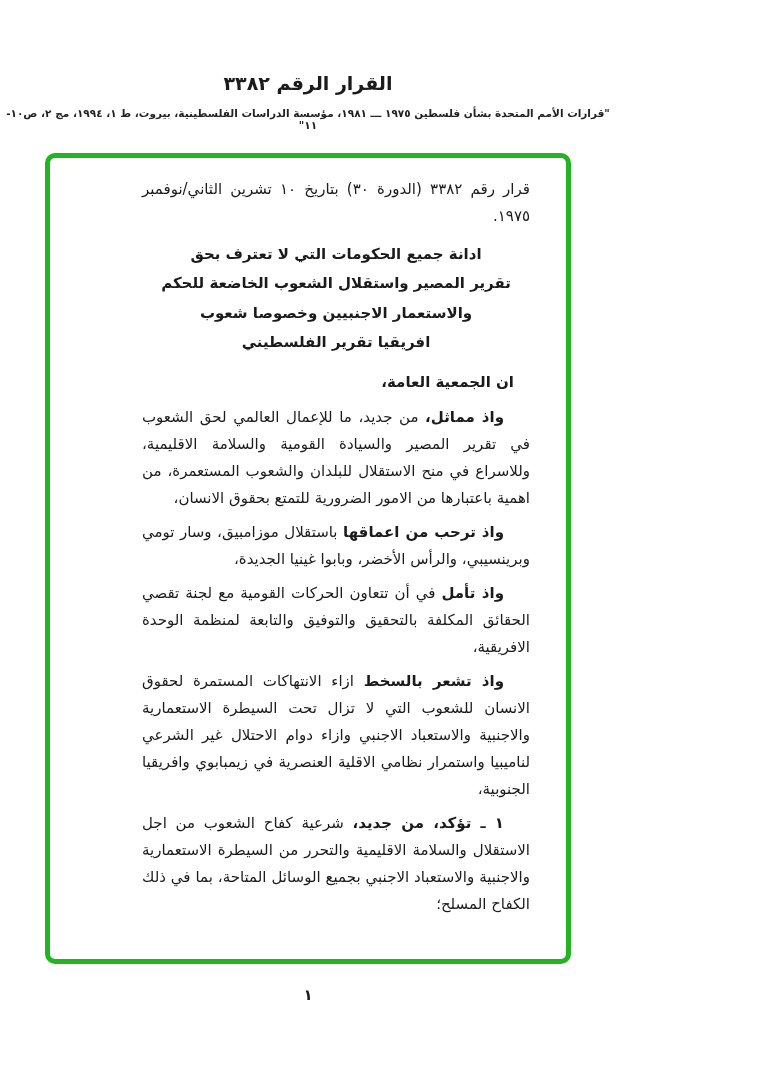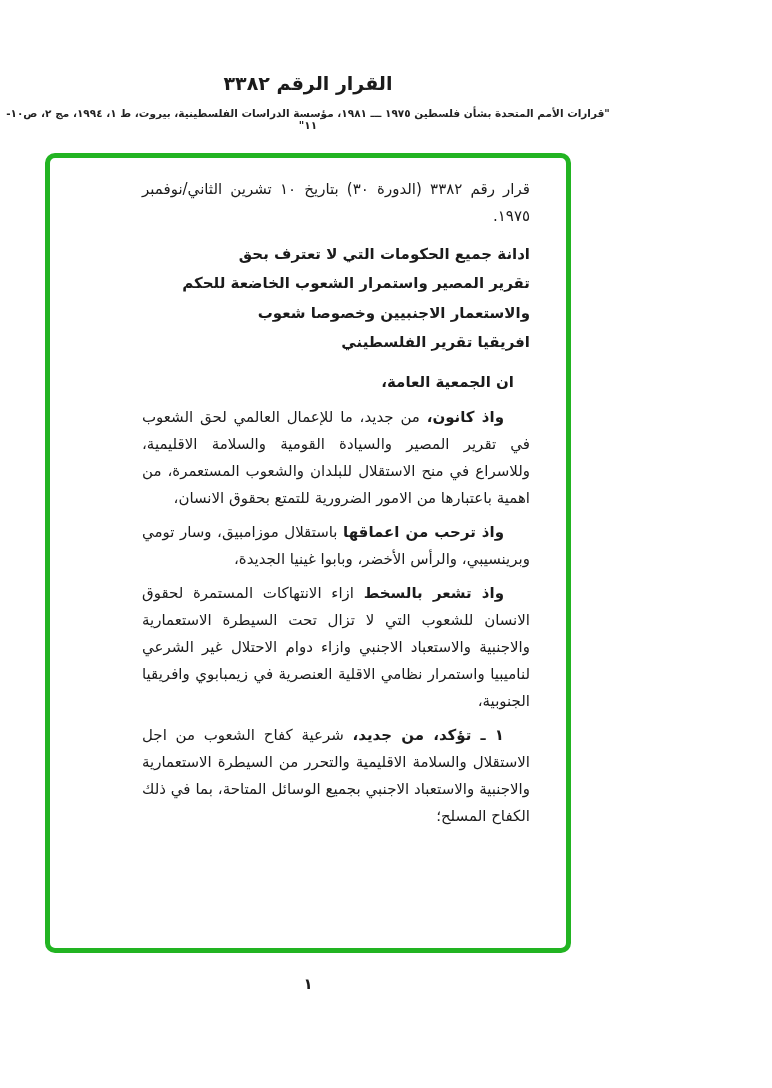--- a/index.html
+++ b/index.html
@@ -61,21 +61,20 @@
     font-weight: bold;
   }
   .heading-block {
     text-align: center;
     font-weight: bold;
     margin: 8px 0 12px 0;
   }
   .heading-line {
     font-size: 15px;
     line-height: 1.95;
-    text-align: right;
   }
   .para.opener {
     font-weight: bold;
     text-indent: 16px;
     margin-bottom: 8px;
   }
   .doc-footer {
     text-align: center;
     margin-top: 22px;
     padding-bottom: 20px;
@@ -94,34 +93,35 @@
     <h1 class="doc-title">القرار الرقم ٣٣٨٢</h1>
     <div class="doc-citation">"قرارات الأمم المتحدة بشأن فلسطين ١٩٧٥ ـــ ١٩٨١، مؤسسة الدراسات الفلسطينية، بيروت، ط ١، ١٩٩٤، مج ٢، ص١٠- ١١"</div>
   </header>
 
   <main class="green-box">
 
     <p class="para intro">قرار رقم ٣٣٨٢ (الدورة ٣٠) بتاريخ ١٠ تشرين الثاني/نوفمبر ١٩٧٥.</p>
 
     <div class="heading-block">
       <div class="heading-line">ادانة جميع الحكومات التي لا تعترف بحق</div>
-      <div class="heading-line">تقرير المصير واستمرار الشعوب الخاضعة للحكم</div>
+      <div class="heading-line">تقرير المصير واستقلال الشعوب الخاضعة للحكم</div>
       <div class="heading-line">والاستعمار الاجنبيين وخصوصا شعوب</div>
       <div class="heading-line">افريقيا تقرير الفلسطيني</div>
     </div>
 
     <p class="para opener">ان الجمعية العامة،</p>
 
 
-    <p class="para"><span class="lead">واذ كانون،</span><span> من جديد، ما للإعمال العالمي لحق الشعوب في تقرير المصير والسيادة القومية والسلامة الاقليمية، وللاسراع في منح الاستقلال للبلدان والشعوب المستعمرة، من اهمية باعتبارها من الامور الضرورية للتمتع بحقوق الانسان،</span></p>
+    <p class="para"><span class="lead">واذ مماثل،</span><span> من جديد، ما للإعمال العالمي لحق الشعوب في تقرير المصير والسيادة القومية والسلامة الاقليمية، وللاسراع في منح الاستقلال للبلدان والشعوب المستعمرة، من اهمية باعتبارها من الامور الضرورية للتمتع بحقوق الانسان،</span></p>
 
     <p class="para"><span class="lead">واذ ترحب من اعماقها</span><span> باستقلال موزامبيق، وسار تومي وبرينسيبي، والرأس الأخضر، وبابوا غينيا الجديدة،</span></p>
 
 
 
+    <p class="para"><span class="lead">واذ تأمل</span><span> في أن تتعاون الحركات القومية مع لجنة تقصي الحقائق المكلفة بالتحقيق والتوفيق والتابعة لمنظمة الوحدة الافريقية،</span></p>
 
     <p class="para"><span class="lead">واذ تشعر بالسخط</span><span> ازاء الانتهاكات المستمرة لحقوق الانسان للشعوب التي لا تزال تحت السيطرة الاستعمارية والاجنبية والاستعباد الاجنبي وازاء دوام الاحتلال غير الشرعي لناميبيا واستمرار نظامي الاقلية العنصرية في زيمبابوي وافريقيا الجنوبية،</span></p>
 
     <p class="para"><span class="lead">١ ـ تؤكد، من جديد،</span><span> شرعية كفاح الشعوب من اجل الاستقلال والسلامة الاقليمية والتحرر من السيطرة الاستعمارية والاجنبية والاستعباد الاجنبي بجميع الوسائل المتاحة، بما في ذلك الكفاح المسلح؛</span></p>
 
   </main>
 
   <footer class="doc-footer">
     <div class="page-number">١</div>
   </footer>

